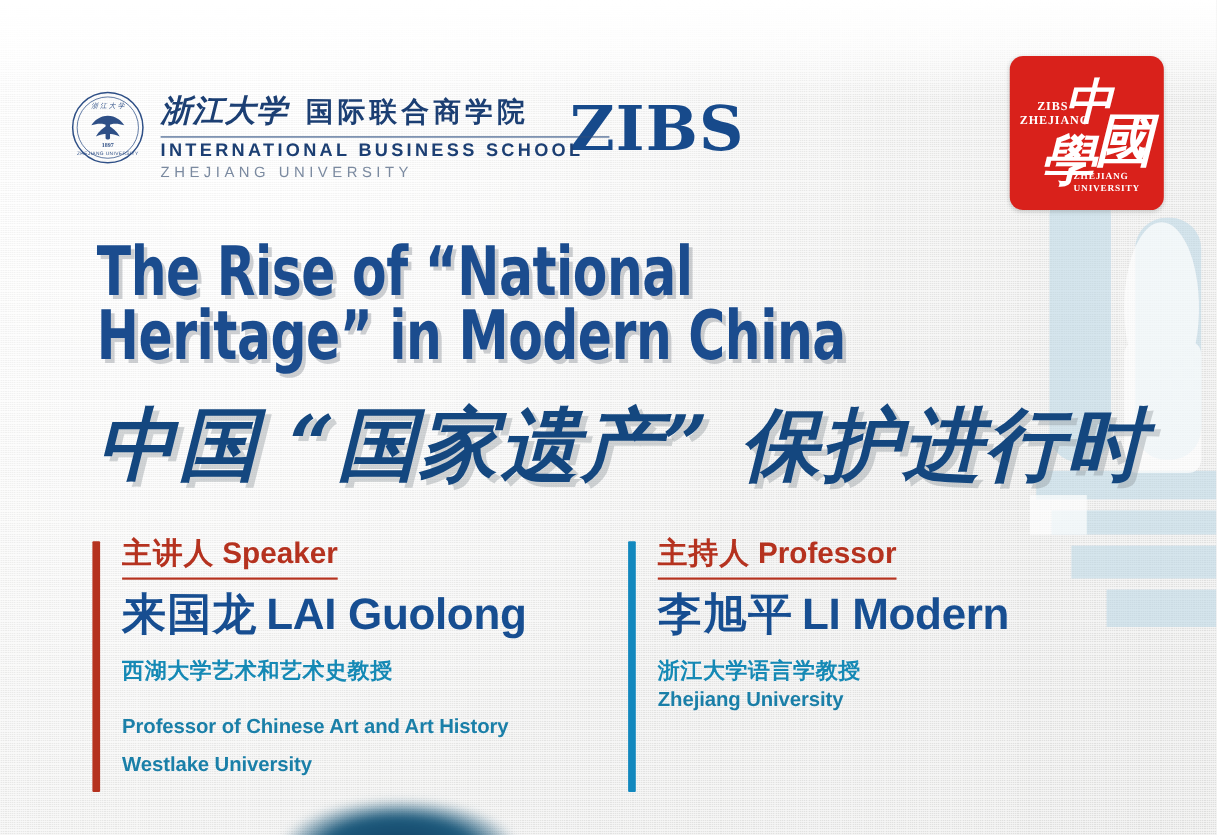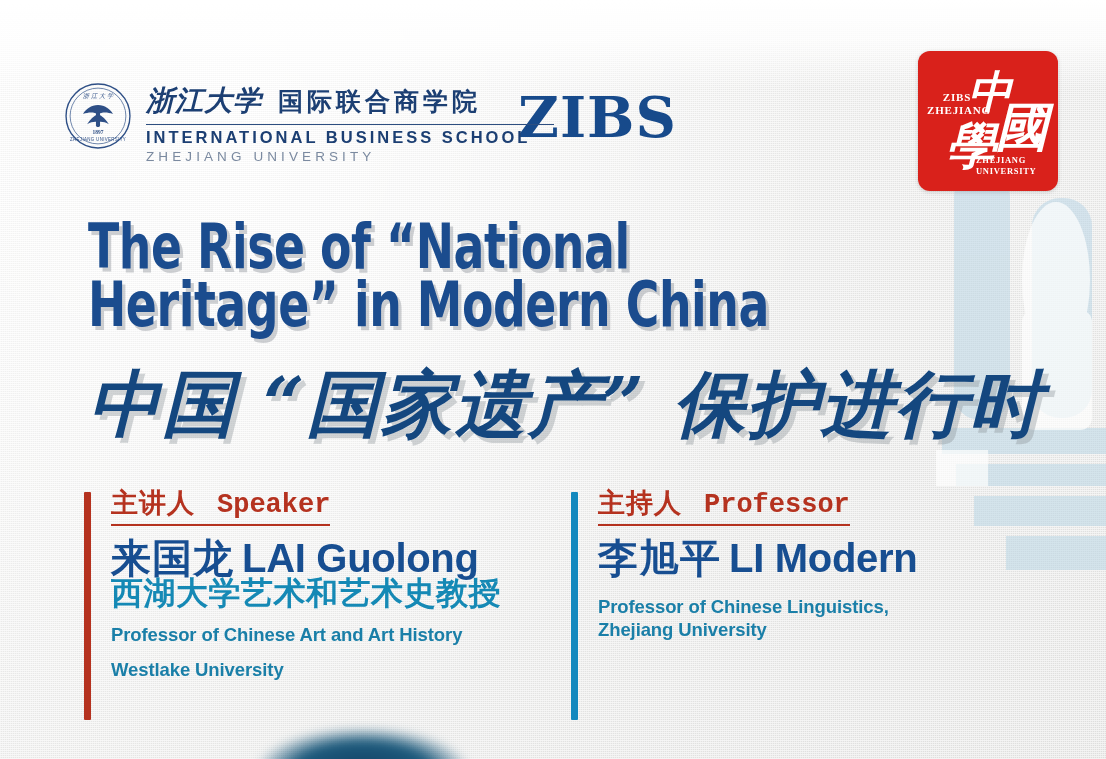--- a/index.html
+++ b/index.html
@@ -228,53 +228,54 @@
     display: inline-block;
     border-bottom: 2px solid #b5321f;
     padding-bottom: 2px;
   }
   .role .role-cn {
     font-family: Liberation Mono, monospace;
     font-weight: 700;
     letter-spacing: 1px;
   }
   .role .role-en {
-    font-family: Liberation Mono, monospace;
+    font-family: Liberation Sans, sans-serif;
     font-weight: 700;
     font-stretch: condensed;
-    margin-left: 22px;
+    margin-left: 7px;
   }
   .name {
     margin-top: 8px;
     font-size: 40px;
     font-weight: 700;
     line-height: 48px;
     color: #174e91;
     white-space: nowrap;
   }
   .name .name-cn {
     font-family: "DejaVu Sans", sans-serif;
     letter-spacing: 1px;
   }
   .name .name-en {
     font-family: "Liberation Sans", "DejaVu Sans", sans-serif;
     margin-left: 8px;
     letter-spacing: -0.3px;
   }
   .affil-cn {
-    font-family: Liberation Mono, monospace;
-    font-size: 32px;
+    margin-top: 13px;
+    font-family: Liberation Sans, sans-serif;
+    font-size: 20px;
     font-weight: 700;
     line-height: 28px;
     letter-spacing: .5px;
     color: #1589b5;
     white-space: nowrap;
   }
   .affil-en {
-    margin-top: 13px;
+    margin-top: 24px;
     font-family: "Liberation Sans", "DejaVu Sans", sans-serif;
     font-size: 18.5px;
     font-weight: 700;
     line-height: 23px;
     letter-spacing: -0.1px;
     color: #1a7fa8;
     white-space: nowrap;
   }
   #person-speaker   { left: 84px; }
   #person-moderator { left: 571px; }
@@ -377,20 +378,20 @@
     </div>
 
     <div class="person" id="person-moderator">
       <div class="bar" style="background:#1288be"></div>
       <div class="role">
         <span class="role-cn">主持人</span><span class="role-en">Professor</span>
       </div>
       <div class="name">
         <span class="name-cn">李旭平</span><span class="name-en">LI Modern</span>
       </div>
-      <div class="affil-en">Professor of Chinese Linguistics,</div>
+      <div class="affil-cn">浙江大学语言学教授</div>
       <div class="affil-en" style="margin-top:0">Zhejiang University</div>
     </div>
   </div>
 
   <div id="photo-blob"></div>
 
 </div>
 
 </body></html>

